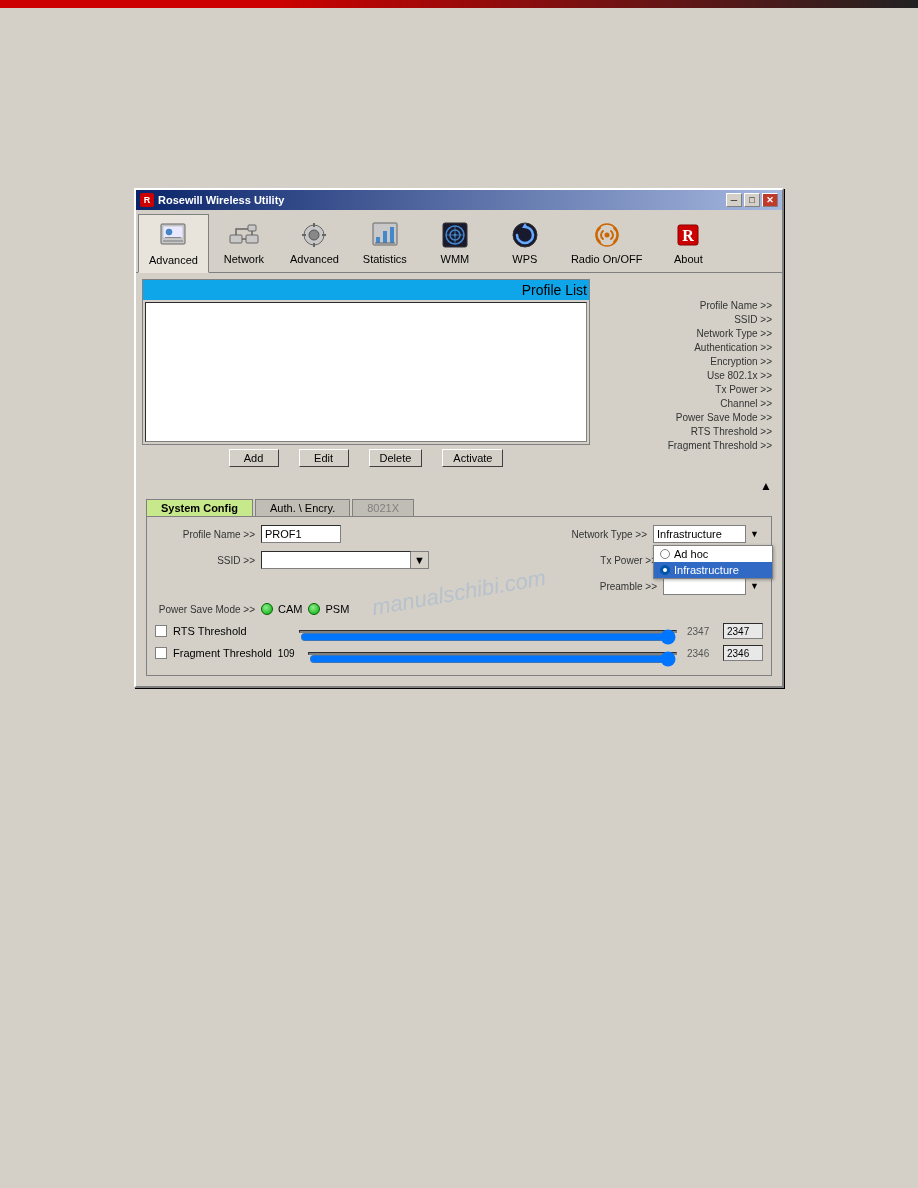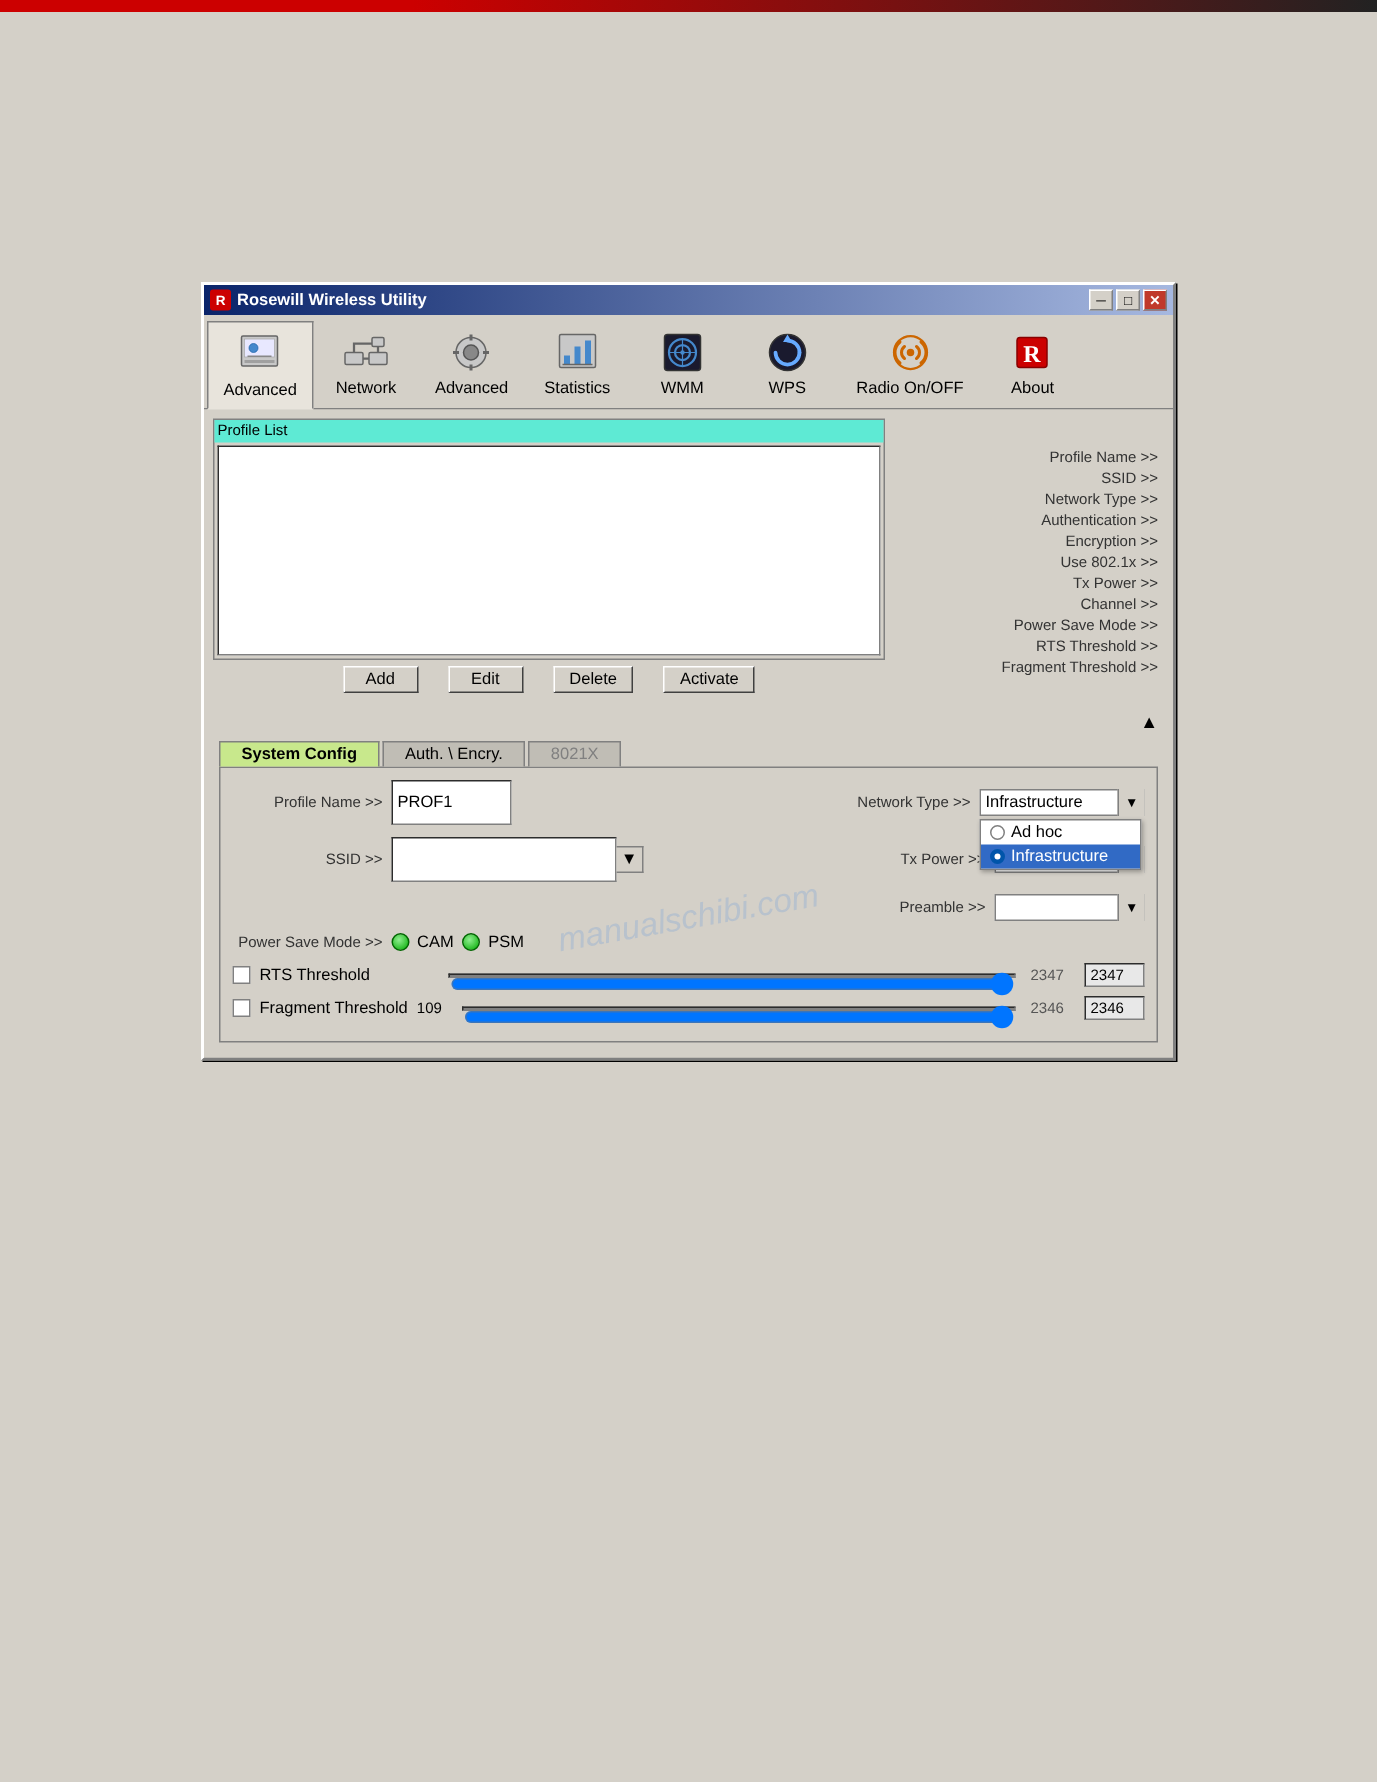--- a/index.html
+++ b/index.html
@@ -130,24 +130,24 @@
       gap: 6px;
       margin-bottom: 6px;
     }
 
     .profile-list-container {
       flex: 1;
       border: 1px solid #808080;
       background: #d4d0c8;
     }
     .profile-list-title {
-      text-align: left;
-      font-size: 10px;
+      text-align: right;
+      font-size: 14px;
       padding: 2px;
-      background: #5eead4;
+      background: #0ea5e9;
       color: #000;
     }
     .profile-list-box {
       background: #fff;
       border: 1px inset #808080;
       margin: 2px;
       height: 140px;
     }
 
     .profile-buttons {
@@ -235,21 +235,21 @@
       font-size: 10px;
       color: #333;
       min-width: 100px;
     }
 
     .field-input {
       border: 1px inset #808080;
       background: #fff;
       padding: 1px 3px;
       font-size: 11px;
-      height: 30px;
+      height: 18px;
     }
 
     .field-select-wrapper {
       position: relative;
       display: inline-flex;
       align-items: center;
     }
     .field-select {
       background: #fff;
       border: 1px solid #808080;
@@ -276,21 +276,21 @@
     
     .network-type-wrapper {
       position: relative;
     }
     .dropdown-popup {
       position: absolute;
       top: 20px;
       left: 0;
       background: #fff;
       border: 1px solid #808080;
-      width: 108px;
+      width: 120px;
       z-index: 100;
       box-shadow: 1px 1px 3px rgba(0,0,0,0.3);
     }
     .dropdown-item {
       display: flex;
       align-items: center;
       padding: 2px 6px;
       font-size: 11px;
       cursor: pointer;
       gap: 4px;

